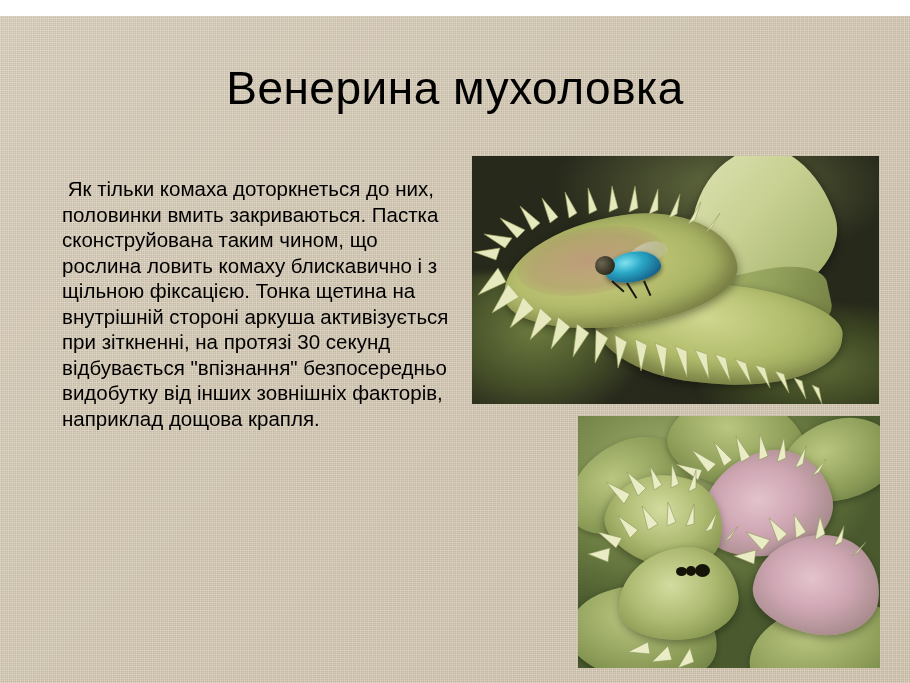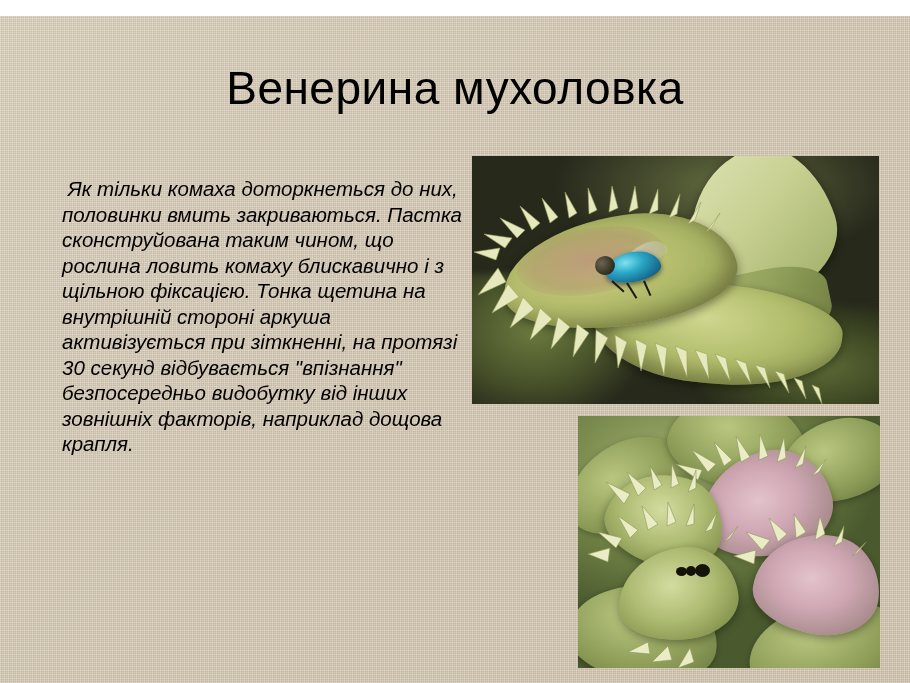--- a/index.html
+++ b/index.html
@@ -40,21 +40,20 @@
     position: absolute;
     left: 62px;
     top: 160px;
     width: 400px;
     font-size: 20.5px;
     line-height: 25.5px;
     color: #000000;
     text-align: left;
     white-space: pre-wrap;
     font-family: "Liberation Sans", sans-serif;
-    font-style: italic;
   }
   .photo {
     position: absolute;
     overflow: hidden;
   }
   
   #photo-flytrap-fly {
     left: 472px;
     top: 140px;
     width: 407px;

